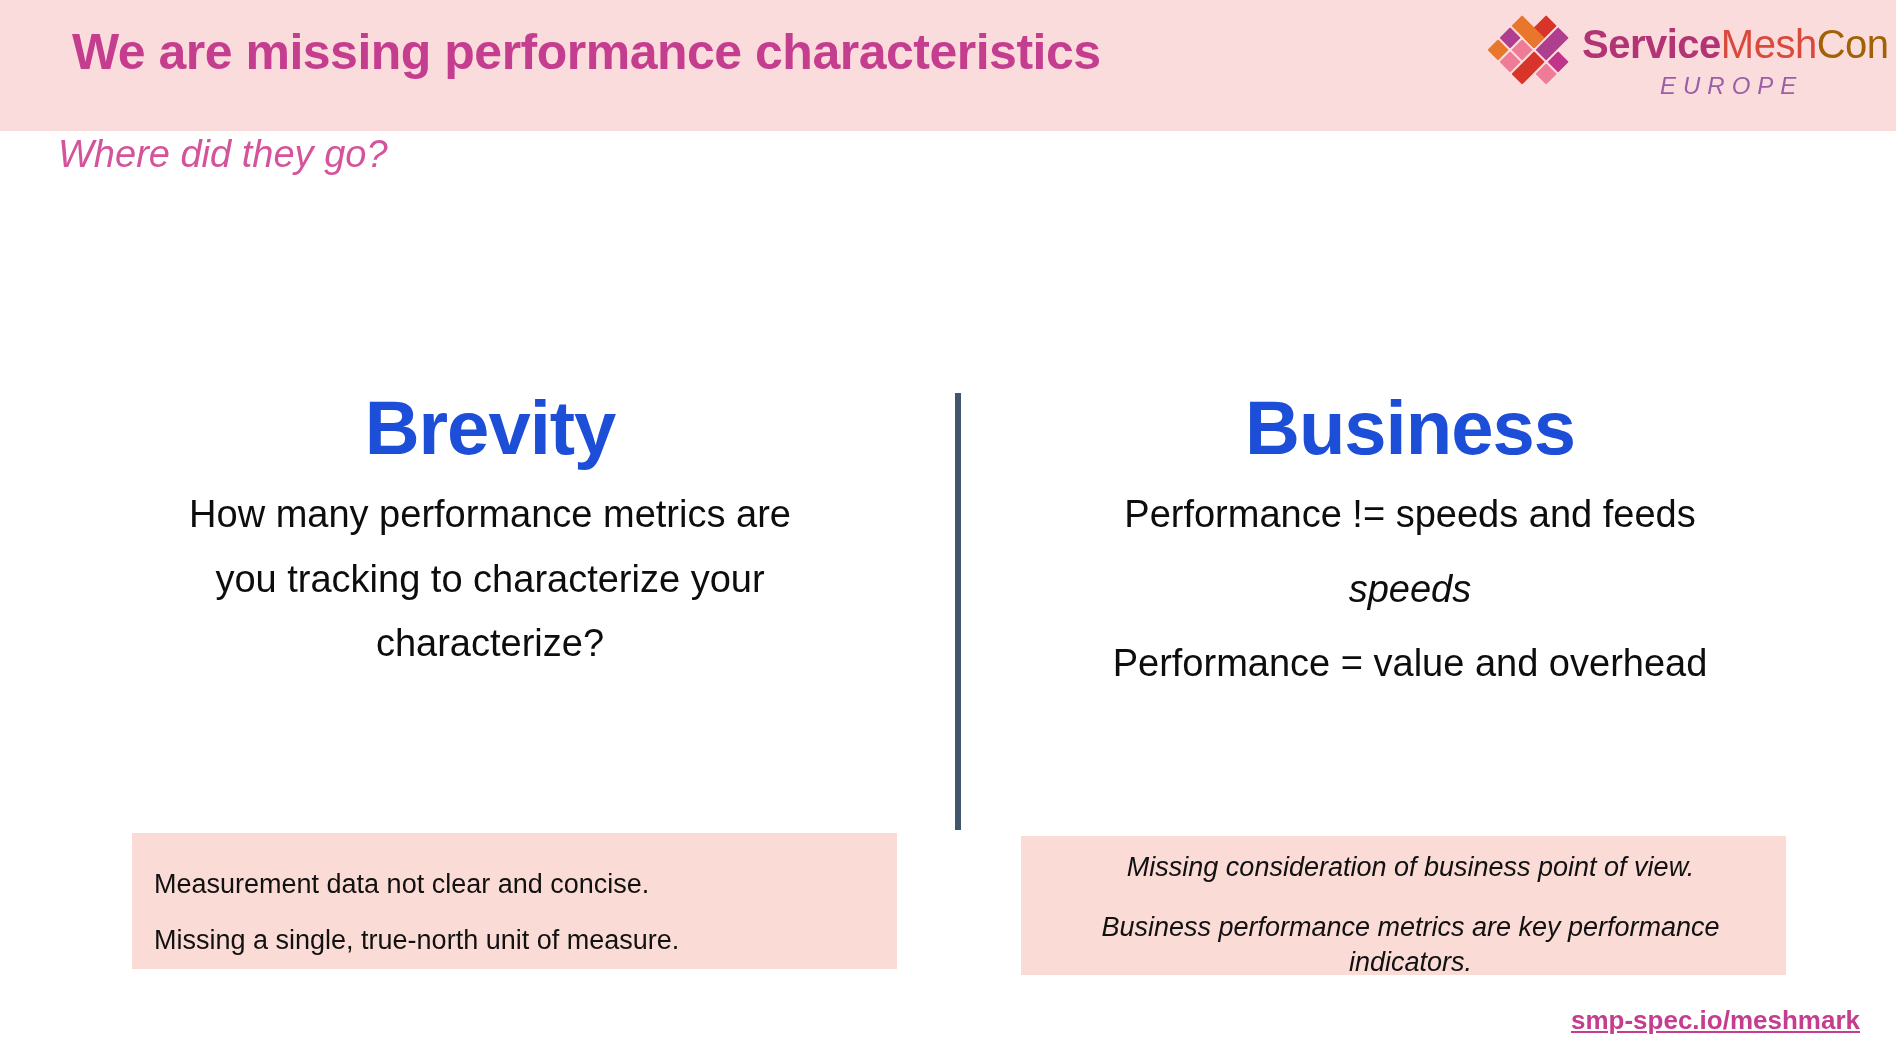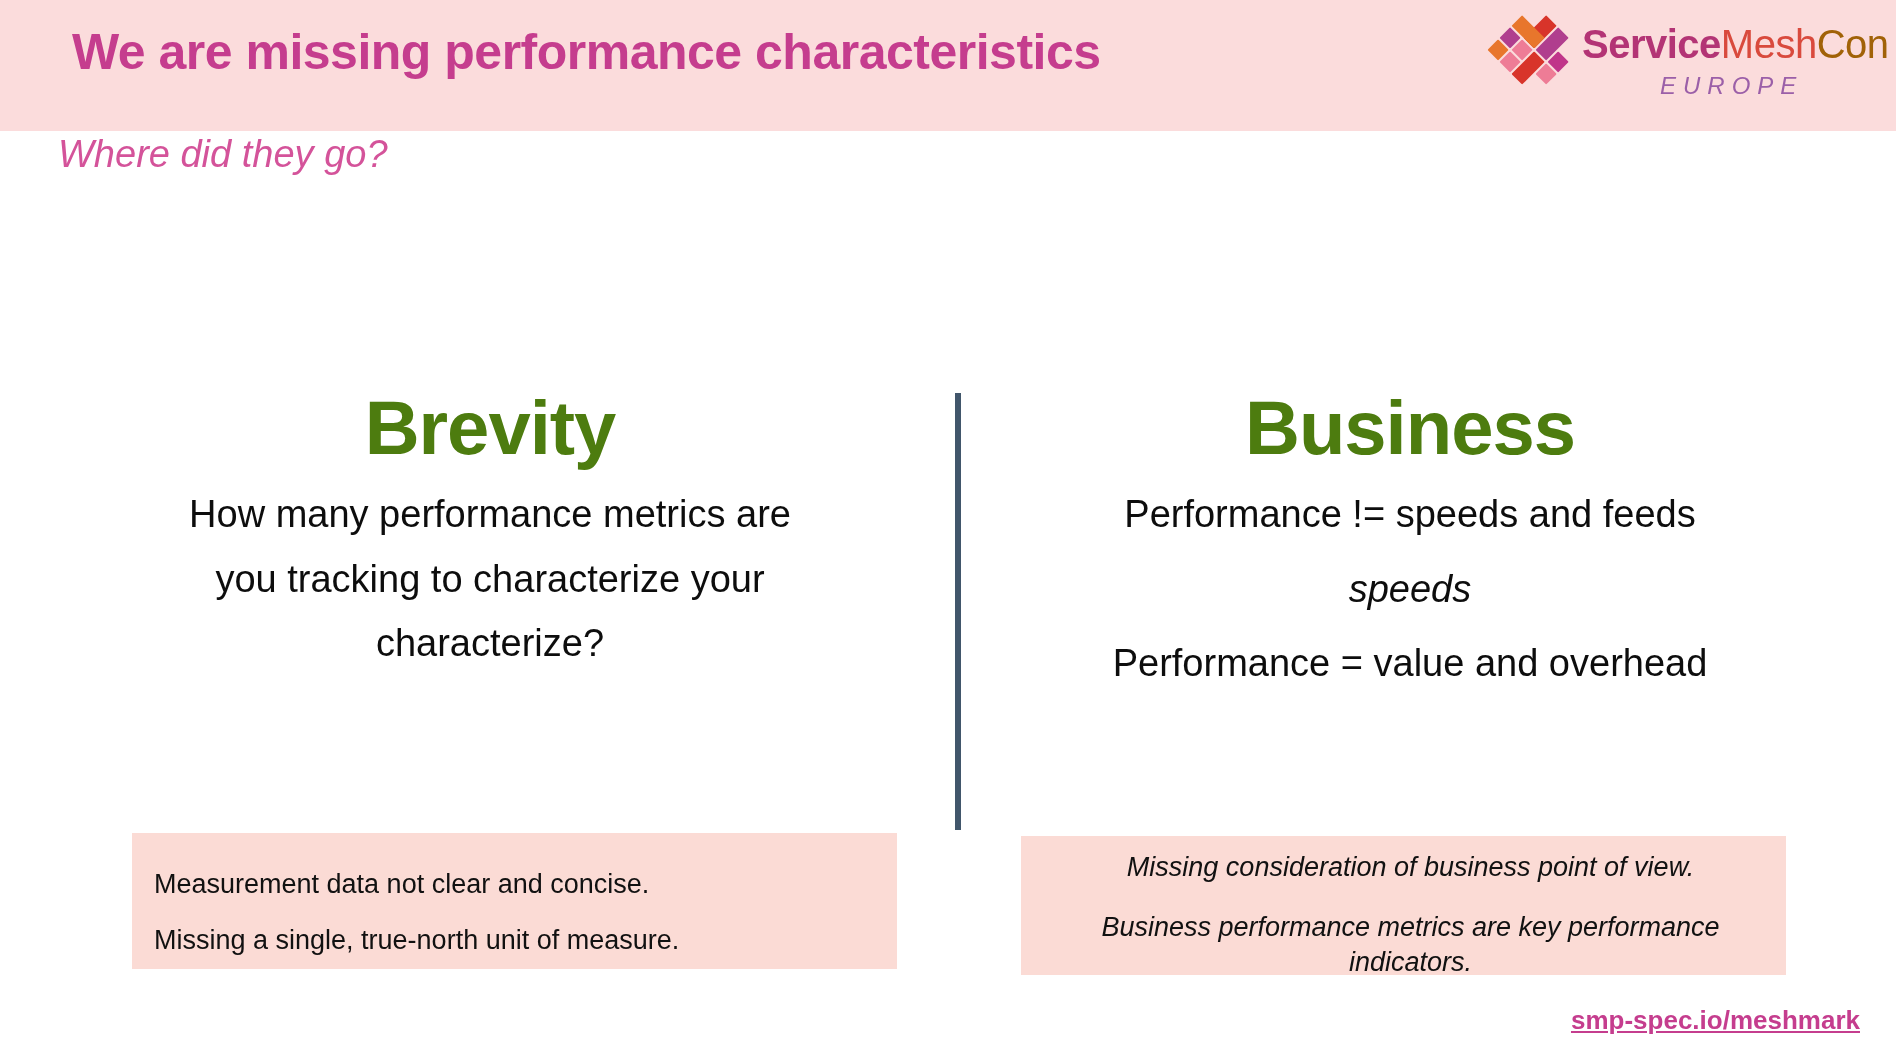--- a/index.html
+++ b/index.html
@@ -100,21 +100,21 @@
     position: absolute;
     top: 390px;
   }
   .col-left  { left: 110px;  width: 760px; }
   .col-right { left: 1010px; width: 800px; }
 
   .col-heading {
     text-align: center;
     font-size: 76px;
     font-weight: bold;
-    color: #4d7c0f;
+    color: #1d4ed8;
     line-height: 1.0;
     margin: 0 0 24px 0;
     letter-spacing: -1px;
   }
 
   .col-body {
     text-align: center;
     font-size: 38px;
     color: #0d0d0d;
     line-height: 1.28;

